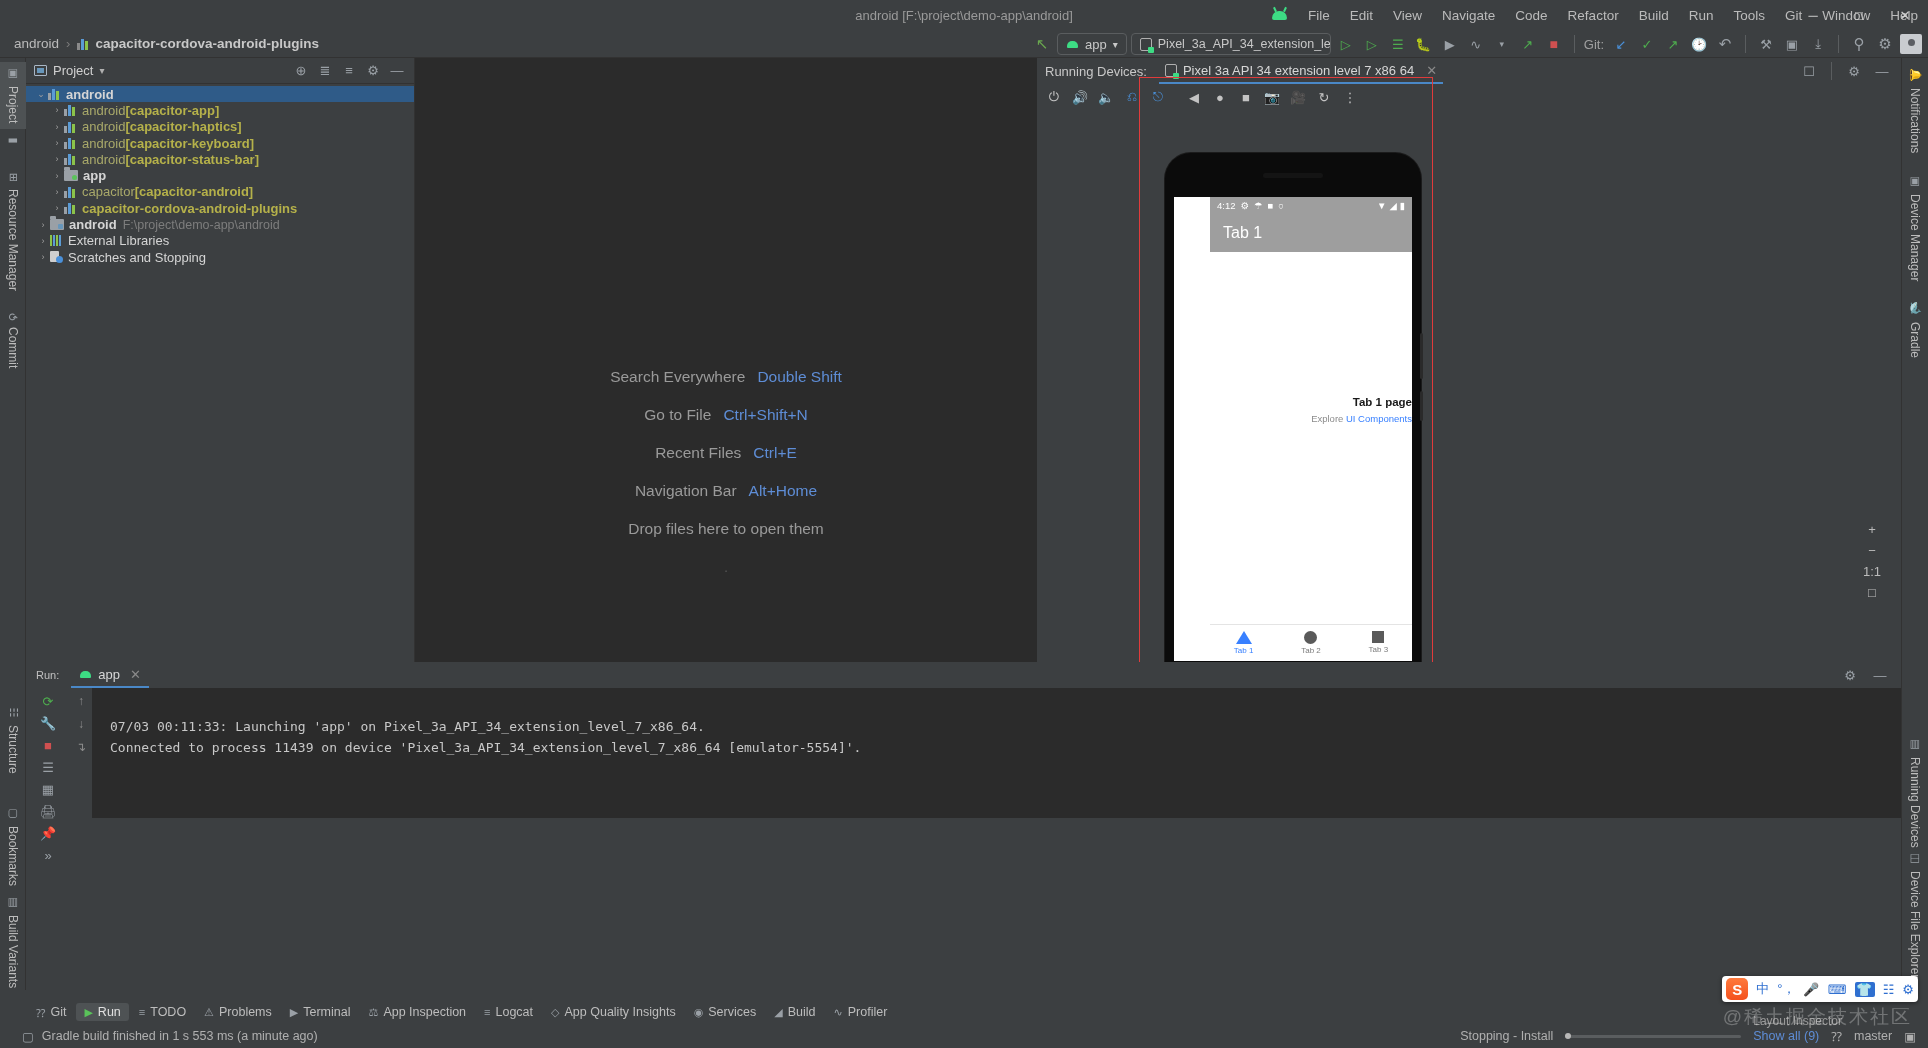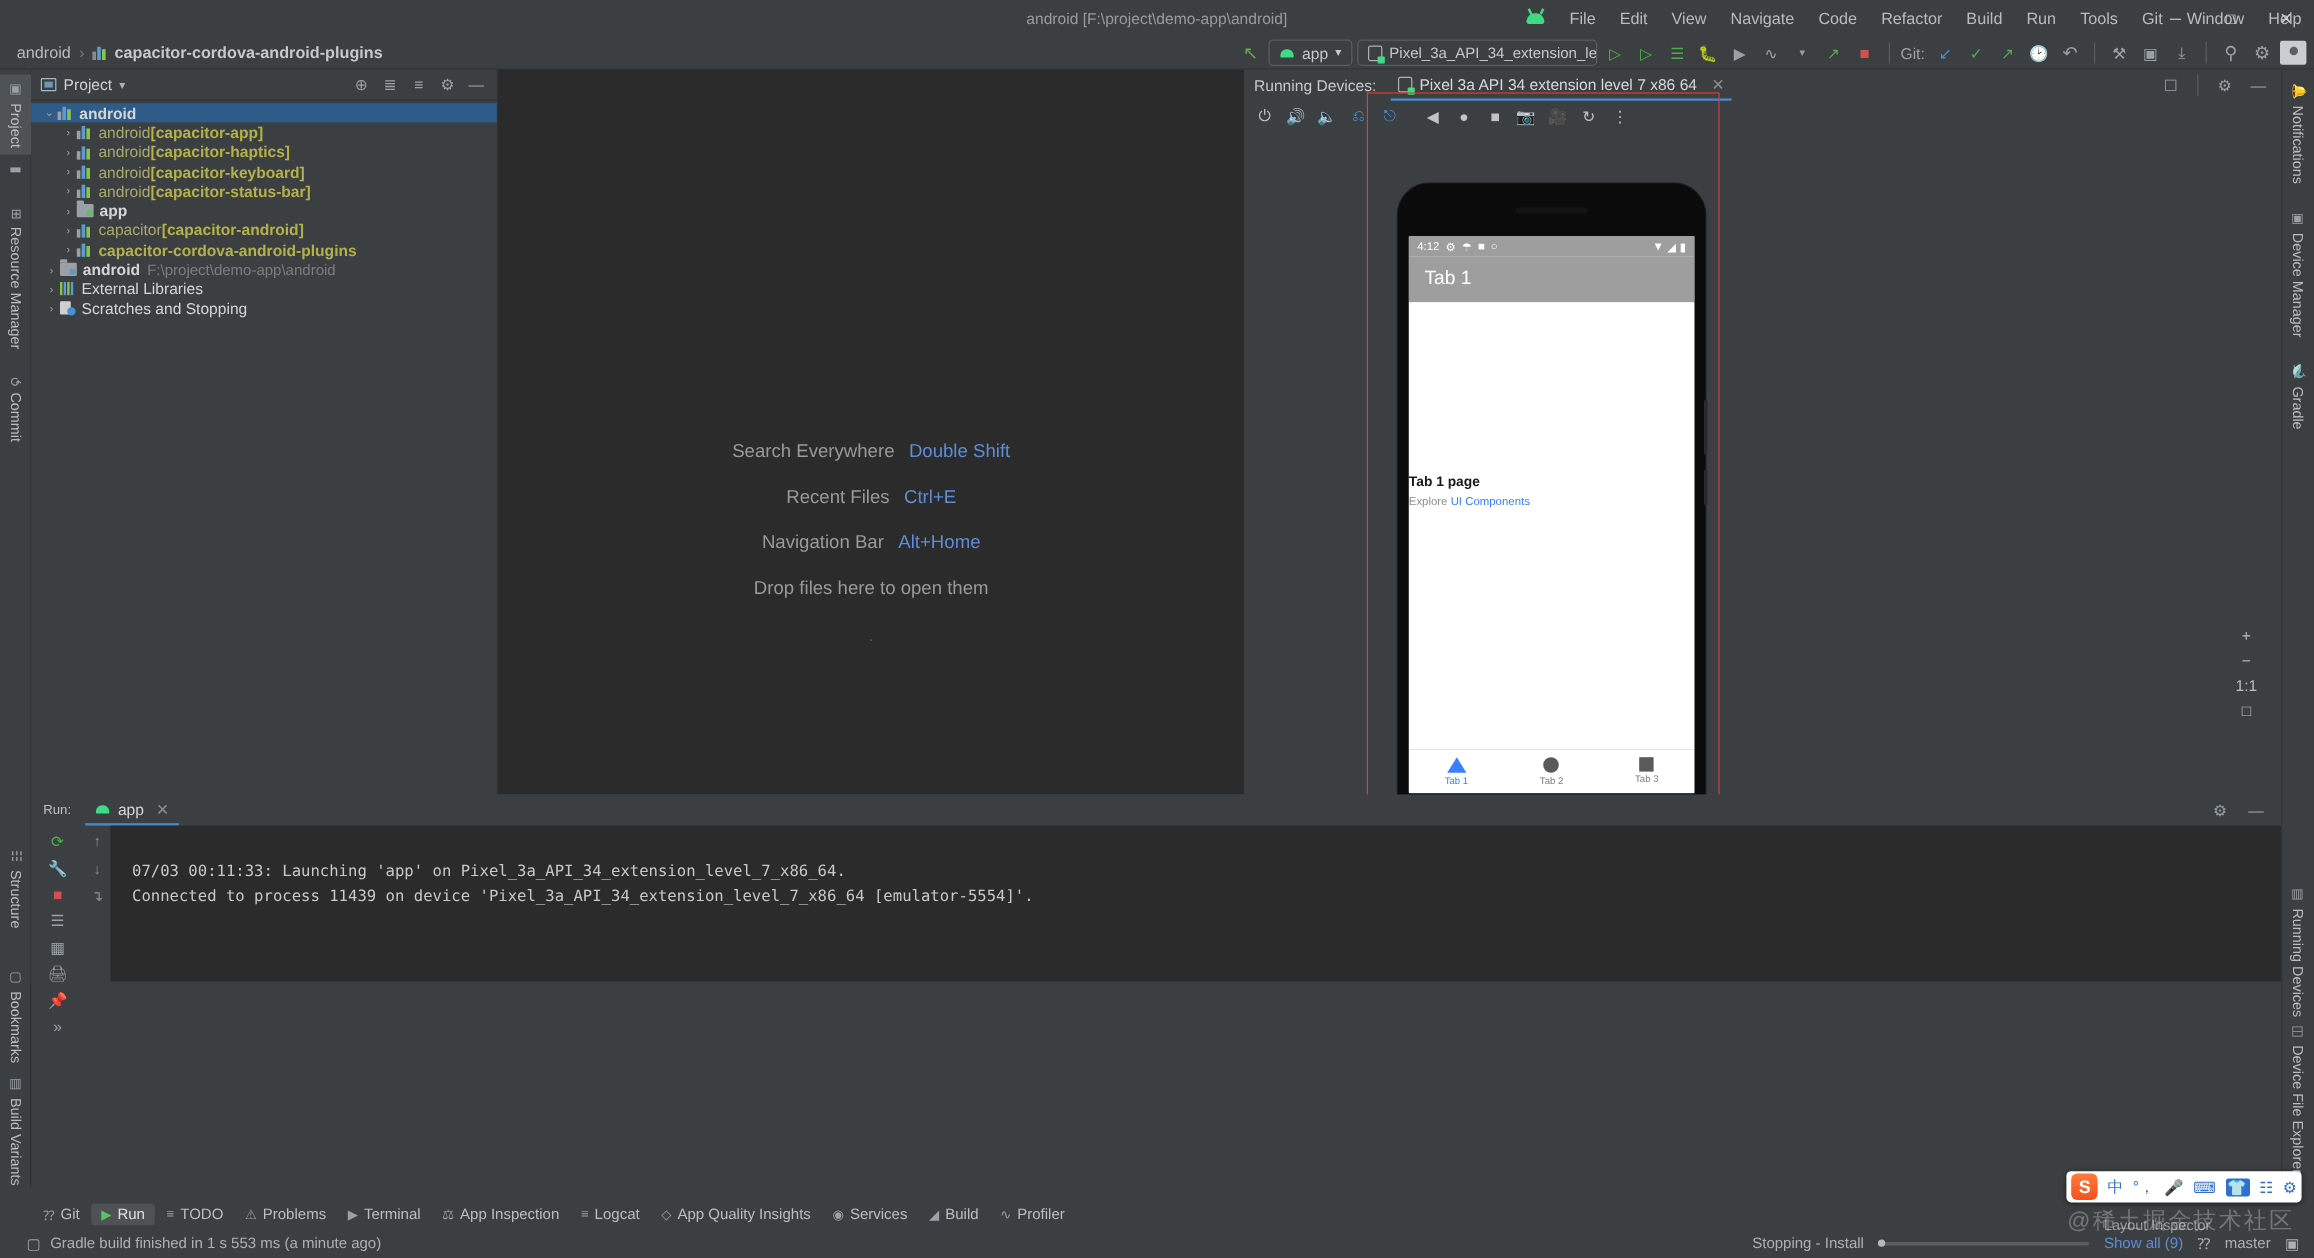--- a/index.html
+++ b/index.html
@@ -160,33 +160,33 @@
     position: absolute; left: 102px; top: 19px; width: 294px; height: 611px;
     border: 1.5px solid #e03b3b; pointer-events: none;
   }
   .emu-stage { position: absolute; top: 45px; left: 0; width: 864px; height: 559px; }
   .phone {
     position: absolute; left: 128px; top: 50px; width: 256px; height: 551px;
     background: #0b0b0b; border-radius: 26px; box-shadow: 0 0 0 1px #1b1b1b;
   }
   .phone-screen {
     position: absolute; left: 9px; top: 44px; width: 238px; height: 464px;
-    background: #ffffff; overflow: hidden;
+    background: #ffffff; overflow: hidden; padding-left: 36px;
   }
   .android-status {
     height: 17px; background: #9e9e9e; display: flex; align-items: center;
     padding: 0 7px; color: #ffffff; font-size: 9.5px; gap: 5px;
   }
   .android-status .right { margin-left: auto; display: flex; gap: 3px; align-items: center; }
   .app-header {
     height: 38px; background: #9e9e9e; display: flex; align-items: center; padding-left: 13px;
     color: #ffffff; font-size: 16px;
   }
   .app-body { position: relative; height: 372px; background: #fff; }
-  .page-center { position: absolute; top: 144px; left: 0; width: 100%; text-align: left; }
+  .page-center { position: absolute; top: 144px; left: 0; width: 100%; text-align: right; }
   .page-title { font-size: 11.5px; font-weight: bold; color: #1a1a1a; margin-bottom: 5px; }
   .page-sub { font-size: 9.5px; color: #8c8c8c; }
   .page-sub a { color: #3880ff; text-decoration: none; }
   .tabbar {
     height: 36px; background: #fff; border-top: 1px solid #e4e4e4;
     display: flex; align-items: center; justify-content: space-around;
   }
   .tabitem { text-align: center; width: 33%; }
   .tabitem .glyph { margin: 0 auto 2px; }
   .tabitem .lbl { font-size: 8px; color: #7c7c7c; }
@@ -485,20 +485,24 @@
     </div>
   </div>
 
   <div class="editor">
     <div class="tips">
       <div class="tip">
         <span class="name">Search Everywhere</span>
         <span class="key">Double Shift</span>
       </div>
       <div class="tip">
+        <span class="name">Go to File</span>
+        <span class="key">Ctrl+Shift+N</span>
+      </div>
+      <div class="tip">
         <span class="name">Recent Files</span>
         <span class="key">Ctrl+E</span>
       </div>
       <div class="tip">
         <span class="name">Navigation Bar</span>
         <span class="key">Alt+Home</span>
       </div>
       <div class="tip single">
         <span class="name">Drop files here to open them</span>
       </div>

